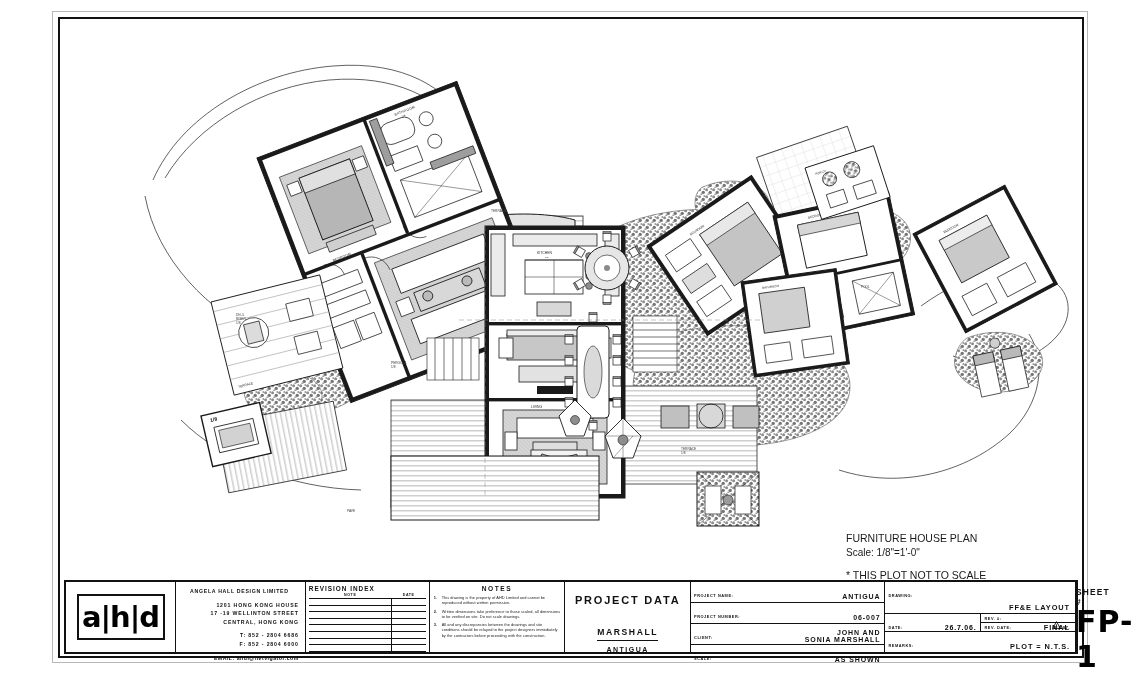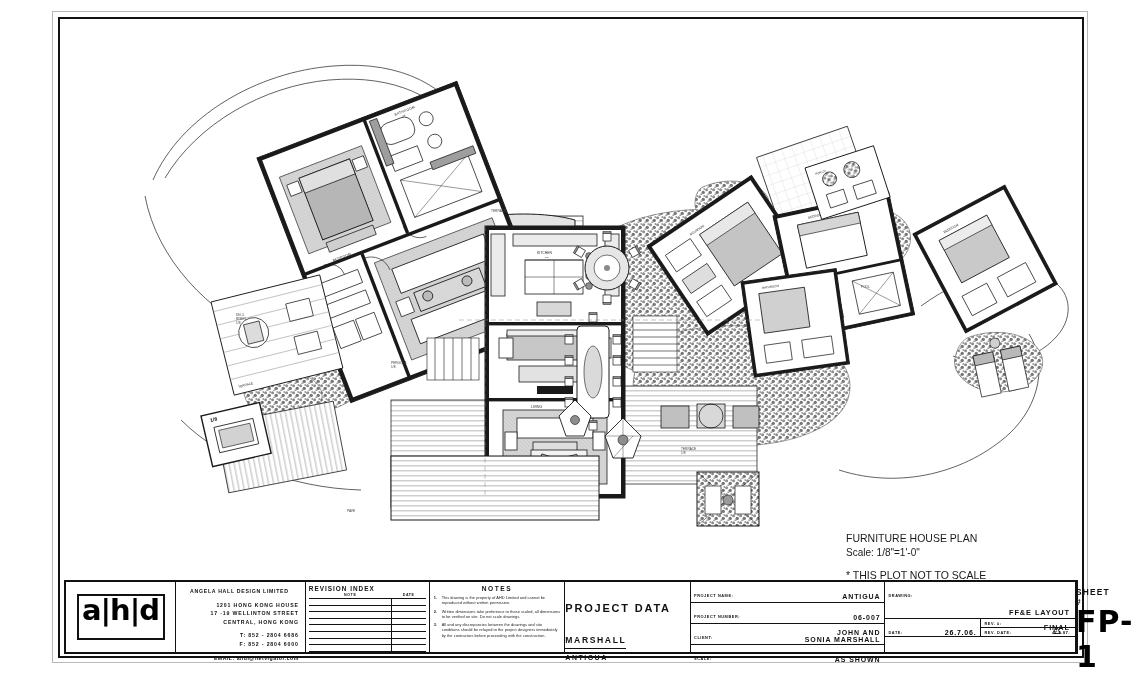--- a/index.html
+++ b/index.html
@@ -70,21 +70,21 @@
     background: #fff;
   }
   .tb-cell { border-right: 1.6px solid #111; position: relative; }
   .tb-cell:last-child { border-right: none; }
 
   
   .tb-logo { width: 112px; display: flex; align-items: center; justify-content: center; }
   .logo-box {
     width: 88px; height: 46px;
     border: 2.5px solid #111;
-    display: flex; justify-content: center;
+    display: flex; align-items: center; justify-content: center;
     background: #fff;
   }
   .logo-text {
     font-family: "DejaVu Sans", sans-serif;
     font-weight: 700;
     font-size: 29px;
     letter-spacing: -1px;
     color: #000;
     line-height: 1;
   }
@@ -123,21 +123,21 @@
   .tb-notes { width: 138px; padding: 3px 4px 2px 4px; }
   .notes-title {
     text-align: center; font-size: 6.6px; font-weight: 700;
     letter-spacing: 1.6px; color: #111; margin-bottom: 3px;
   }
   .note-item { display: flex; margin-bottom: 3.5px; }
   .note-num { width: 8px; font-size: 3.9px; font-weight: 700; color: #1c1c1c; flex: none; }
   .note-txt { font-size: 3.9px; line-height: 5.1px; color: #1c1c1c; letter-spacing: .05px; }
 
   
-  .tb-projdata { width: 128px; padding-top: 20px; text-align: left; }
+  .tb-projdata { width: 128px; padding-top: 12px; text-align: center; }
   .pd-title { font-size: 11px; font-weight: 700; letter-spacing: 1.8px; color: #111; }
   .pd-client {
     font-size: 8.6px; font-weight: 700; letter-spacing: 1.6px; color: #111;
     margin-top: 21px; padding-bottom: 3px;
     display: inline-block; border-bottom: 1.4px solid #111;
   }
   .pd-loc { font-size: 7px; font-weight: 700; letter-spacing: 1.5px; color: #111; margin-top: 5px; }
 
   
   .tb-fields { width: 198px; display: flex; flex-direction: column; }
@@ -769,20 +769,24 @@
                 </svg>
             </span>
             <span class="v"></span>
           </div>
           <div class="dw-rev-row">
             <span class="dw-label">REV. DATE:</span>
             <span class="v">5.3.07.</span>
           </div>
         </div>
       </div>
+      <div class="dw-bot">
+        <span class="dw-label">REMARKS:</span>
+        <span class="v">PLOT = N.T.S.</span>
+      </div>
     </div>
 
     <div class="tb-cell tb-sheet">
       <div class="sheet-label">SHEET #</div>
       <div class="sheet-num">FP-1</div>
     </div>
 
   </div>
 </div>
 

